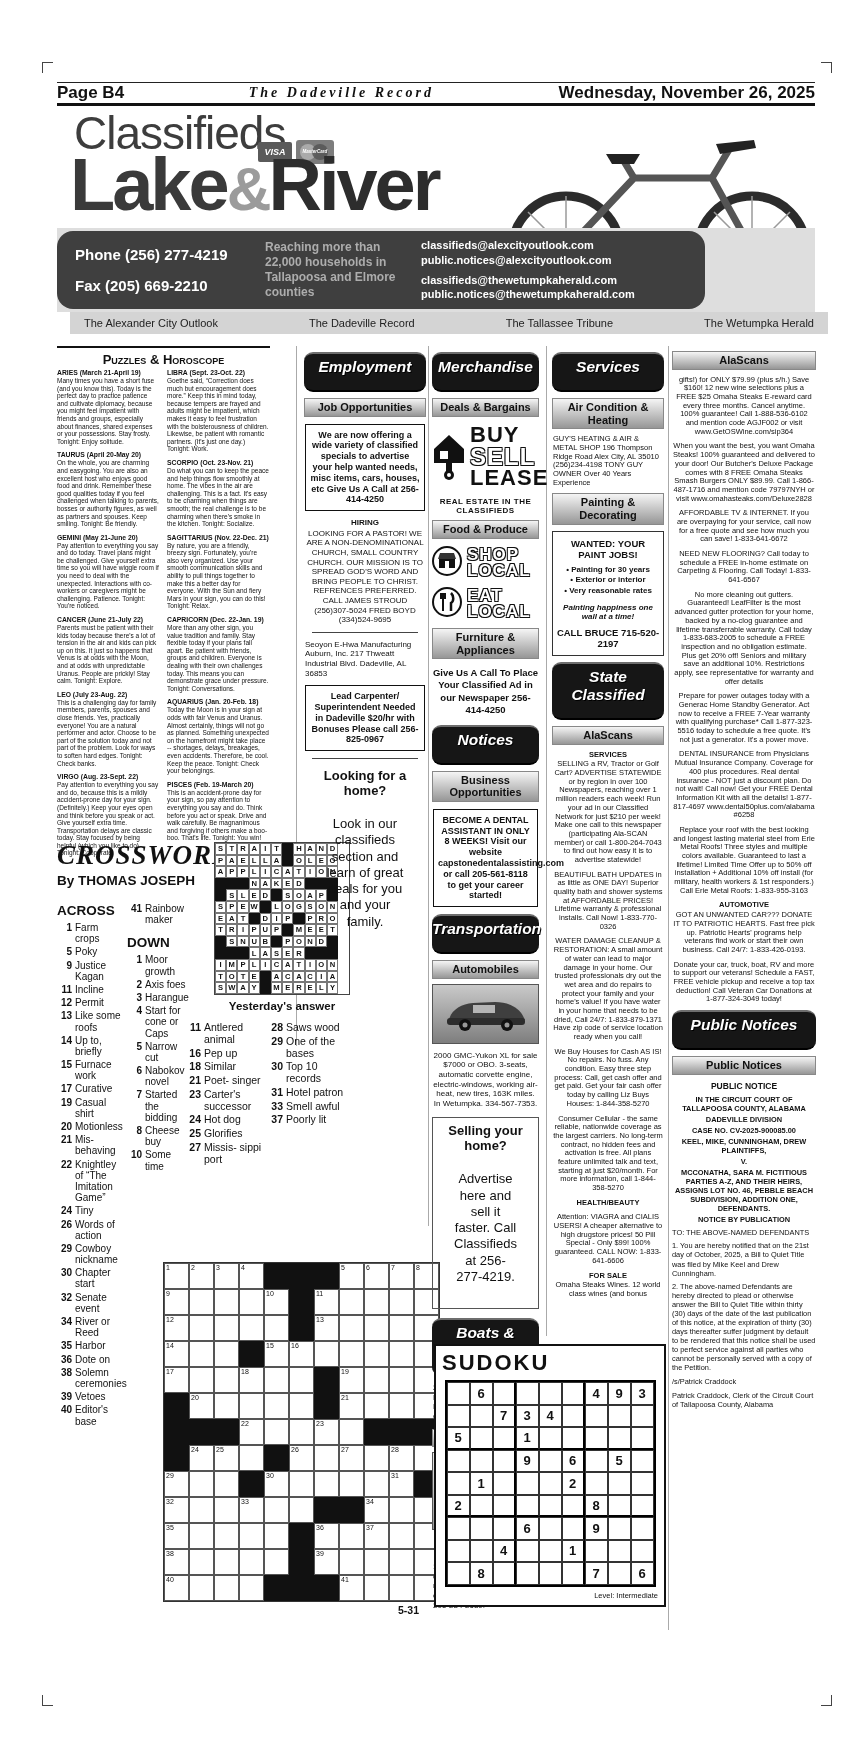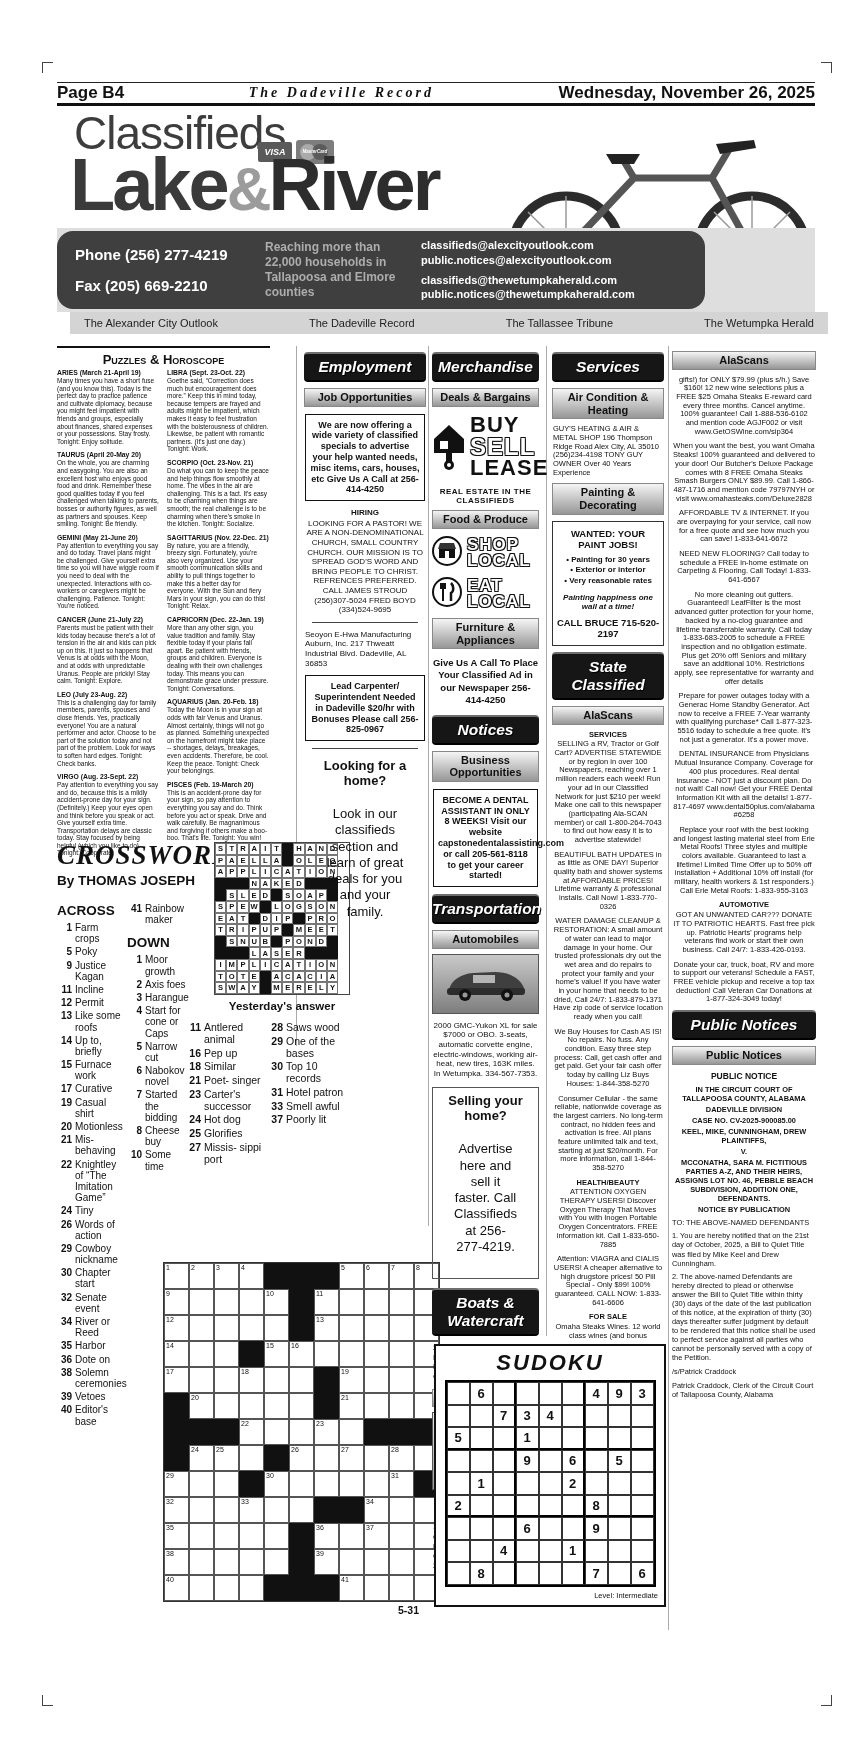--- a/index.html
+++ b/index.html
@@ -76,21 +76,21 @@
   .bcell.black{background:#111;border-color:#111;}
   .bnum{position:absolute;left:1px;top:0;font-size:7px;}
   .cw-date{position:absolute;left:398px;top:1604px;font-weight:bold;font-size:10.5px;}
 
   
   .col{position:absolute;top:346px;}
   .col-emp{left:304px;width:122px;}
   .col-mer{left:432px;width:107px;}
   .col-srv{left:552px;width:112px;}
   .col-ala{left:672px;width:144px;}
-  .ribbon{background:#161616;color:#fff;font-style:italic;font-weight:bold;text-align:center;font-size:15.5px;padding:4px 0 4px;border-top:2px solid #6e6e6e;border-bottom:2px solid #000;border-radius:4px;margin:6px 0;text-shadow:1px 1px 0 #000;}
+  .ribbon{background:#161616;color:#fff;font-style:italic;font-weight:bold;text-align:center;font-size:15.5px;padding:4px 0 14px;border-top:2px solid #6e6e6e;border-bottom:2px solid #000;border-radius:9px;margin:6px 0;text-shadow:1px 1px 0 #000;}
   .graybar{background:linear-gradient(#f5f5f5,#969696);border:1px solid #888;font-weight:bold;text-align:center;font-size:11px;line-height:1.15;padding:2px 1px;margin:5px 0;color:#111;}
   .ad{font-size:8px;line-height:1.2;margin:7px 1px;}
   .ad.ctr{text-align:center;}
   .ad.bold{font-weight:bold;}
   .ad.boxed{border:1.5px solid #111;padding:5px 4px;font-size:9px;}
   .adtitle{font-weight:bold;text-align:center;margin-bottom:1px;}
   .col-ala .ad,.col-srv .ad{font-size:7.5px;line-height:1.16;margin:6px 1px;}
   .rule{border-top:1px solid #444;margin:5px 8px;}
   .promo{text-align:center;margin:9px 0;}
   .promo h4{margin:0 0 4px;font-size:13px;}
@@ -114,21 +114,21 @@
   .pb-tag{font-style:italic;font-weight:bold;font-size:8px;margin:6px 0;}
   .pb-phone{font-weight:bold;font-size:9.5px;}
   .notice{font-size:7.4px;line-height:1.22;}
   .notice .nh{text-align:center;font-weight:bold;font-size:8.5px;margin:6px 0 4px;}
   .notice .cline{text-align:center;font-weight:bold;margin-bottom:2px;}
   .notice p{margin:4px 0;text-align:left;}
   .notice .sig{margin-top:5px;}
 
   
   .sudoku{position:absolute;left:434px;top:1344px;width:232px;border:2px solid #111;background:#fff;z-index:3;padding:3px 6px 5px;box-sizing:border-box;}
-  .sud-title{text-align:center;font-weight:bold;font-size:22px;letter-spacing:2px;margin:1px 0 4px;font-style:italic;}
+  .sud-title{font-weight:bold;font-size:22px;letter-spacing:2px;margin:1px 0 4px;}
   .sgrid{border:2.5px solid #000;width:207px;margin:0 auto;}
   .srow{display:flex;}
   .scell{width:23px;height:22.5px;border:0.5px solid #333;box-sizing:border-box;display:flex;align-items:center;justify-content:center;font-size:13px;font-weight:bold;}
   .scell.bright{border-right:2.5px solid #000;}
   .scell.bbot{border-bottom:2.5px solid #000;}
   .sud-level{text-align:right;font-size:7.5px;margin-top:4px;}
 </style>
 </head>
 <body>
 
@@ -1016,21 +1016,21 @@
         <div class="pb-tag">Painting happiness one wall at a time!</div>
         <div class="pb-phone">CALL BRUCE 715-520-2197</div>
       </div>
       <div class="ribbon">State Classified</div>
       <div class="graybar">AlaScans</div>
       <div class="ad ctr"><div class="adtitle">SERVICES</div><span>SELLING a RV, Tractor or Golf Cart? ADVERTISE STATEWIDE or by region in over 100 Newspapers, reaching over 1 million readers each week! Run your ad in our Classified Network for just $210 per week! Make one call to this newspaper (participating Ala-SCAN member) or call 1-800-264-7043 to find out how easy it is to advertise statewide!</span></div>
       <div class="ad ctr"><span>BEAUTIFUL BATH UPDATES in as little as ONE DAY! Superior quality bath and shower systems at AFFORDABLE PRICES! Lifetime warranty &amp; professional installs. Call Now! 1-833-770-0326</span></div>
       <div class="ad ctr"><span>WATER DAMAGE CLEANUP &amp; RESTORATION: A small amount of water can lead to major damage in your home. Our trusted professionals dry out the wet area and do repairs to protect your family and your home's value! If you have water in your home that needs to be dried, Call 24/7: 1-833-879-1371 Have zip code of service location ready when you call!</span></div>
       <div class="ad ctr"><span>We Buy Houses for Cash AS IS! No repairs. No fuss. Any condition. Easy three step process: Call, get cash offer and get paid. Get your fair cash offer today by calling Liz Buys Houses: 1-844-358-5270</span></div>
       <div class="ad ctr"><span>Consumer Cellular - the same reliable, nationwide coverage as the largest carriers. No long-term contract, no hidden fees and activation is free. All plans feature unlimited talk and text, starting at just $20/month. For more information, call 1-844-358-5270</span></div>
-      <div class="ad ctr"><div class="adtitle">HEALTH/BEAUTY</div><span>ATTENTION OXYGEN THERAPY USERS! Discover Oxygen Therapy That Moves with You with Inogen Portable Oxygen Concentrators. FREE information kit. Call 1-833-650-7885</span></div>
+      <div class="ad ctr"><div class="adtitle">HEALTH/BEAUTY</div></div>
       <div class="ad ctr"><span>Attention: VIAGRA and CIALIS USERS! A cheaper alternative to high drugstore prices! 50 Pill Special - Only $99! 100% guaranteed. CALL NOW: 1-833-641-6606</span></div>
       <div class="ad ctr"><div class="adtitle">FOR SALE</div><span>Omaha Steaks Wines. 12 world class wines (and bonus</span></div>
     </div>
   <div class="col col-ala">
       <div class="graybar">AlaScans</div>
       <div class="ad ctr"><span>gifts!) for ONLY $79.99 (plus s/h.) Save $160! 12 new wine selections plus a FREE $25 Omaha Steaks E-reward card every three months. Cancel anytime. 100% guarantee! Call 1-888-536-6102 and mention code AGJF002 or visit www.GetOSWine.com/sip364</span></div>
       <div class="ad ctr"><span>When you want the best, you want Omaha Steaks! 100% guaranteed and delivered to your door! Our Butcher's Deluxe Package comes with 8 FREE Omaha Steaks Smash Burgers ONLY $89.99. Call 1-866-487-1716 and mention code 79797NYH or visit www.omahasteaks.com/Deluxe2828</span></div>
       <div class="ad ctr"><span>AFFORDABLE TV &amp; INTERNET. If you are overpaying for your service, call now for a free quote and see how much you can save! 1-833-641-6672</span></div>
       <div class="ad ctr"><span>NEED NEW FLOORING? Call today to schedule a FREE in-home estimate on Carpeting &amp; Flooring. Call Today! 1-833-641-6567</span></div>
       <div class="ad ctr"><span>No more cleaning out gutters. Guaranteed! LeafFilter is the most advanced gutter protection for your home, backed by a no-clog guarantee and lifetime transferrable warranty. Call today 1-833-683-2005 to schedule a FREE inspection and no obligation estimate. Plus get 20% off! Seniors and military save an additional 10%. Restrictions apply, see representative for warranty and offer details</span></div>

